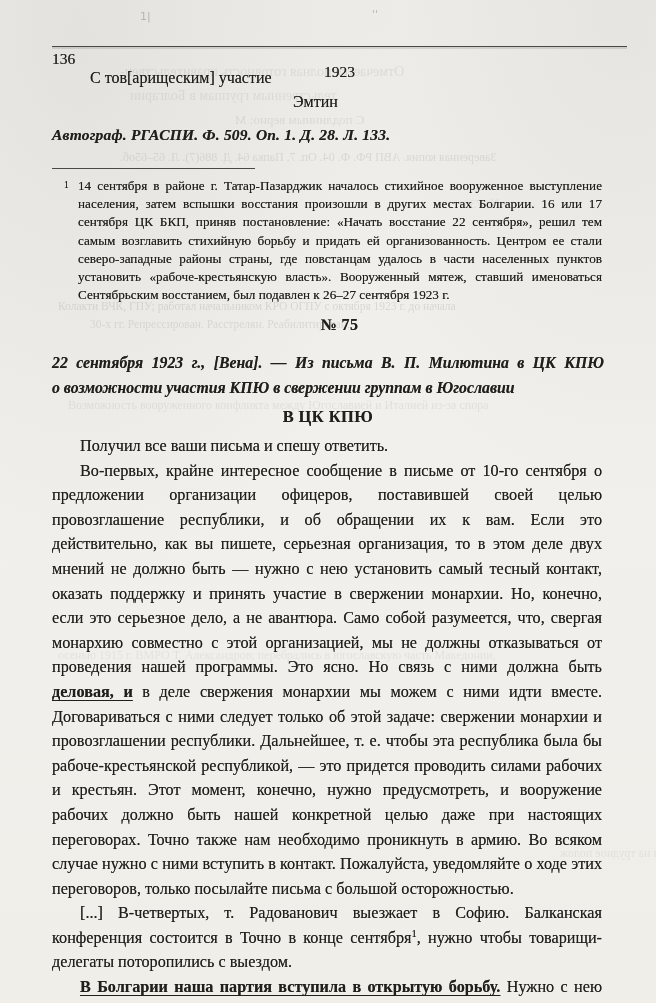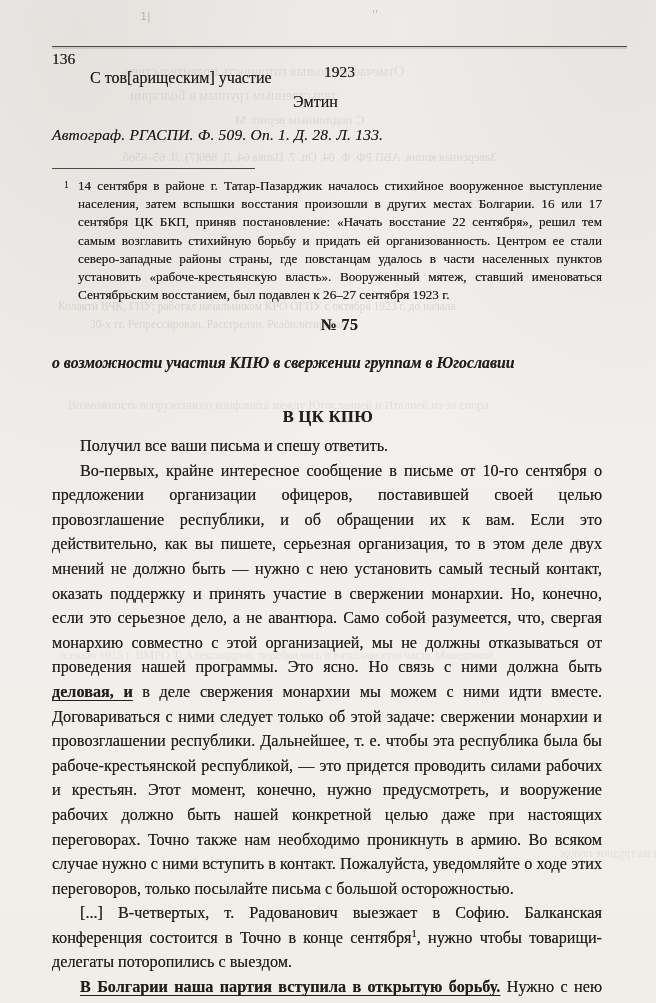--- a/index.html
+++ b/index.html
@@ -19,21 +19,21 @@
   }
   
   .page-header{position:absolute;top:26px;left:52px;right:29px;height:20px;font-size:15.5px;margin-top:24px;}
   .page-num{position:absolute;left:0;top:0;}
   .page-year{position:absolute;left:0;right:0;text-align:center;top:13px;}
   .header-rule{position:absolute;top:46px;left:52px;width:575px;height:0;
     border-top:1.6px solid #4a4944;box-shadow:0 1.5px 0 rgba(90,88,82,0.35);}
   
   .salutation{position:absolute;top:69px;left:90px;font-size:16px;}
   .signature{position:absolute;top:93px;left:293px;font-size:16px;}
-  .source-line{position:absolute;top:126px;left:52px;font-size:15.5px;font-weight:normal;font-style:italic;letter-spacing:0.2px;}
+  .source-line{position:absolute;top:126px;left:52px;font-size:15.5px;font-weight:bold;font-style:italic;letter-spacing:0.2px;}
   
   .footnote-rule{position:absolute;top:168px;left:52px;width:203px;border-top:1.3px solid #4a4944;}
   .footnote{position:absolute;top:177px;left:78px;width:524px;
     font-size:13.2px;line-height:18.2px;text-align:justify;}
   .footnote > sup.fn-marker{position:absolute;left:-14px;top:-1px;font-size:9.5px;}
   
   .doc-number{position:absolute;top:316px;left:52px;width:575px;text-align:center;
     font-size:16px;font-weight:bold;letter-spacing:0.5px;}
   .doc-heading{position:absolute;top:350px;left:52px;width:552px;
     font-size:15.8px;font-weight:bold;font-style:italic;line-height:25px;}
@@ -87,20 +87,21 @@
 
   <div class="footnote-rule"></div>
   <div class="footnote">
     <sup class="fn-marker">1</sup>
     <span>14 сентября в районе г. Татар-Пазарджик началось стихийное вооруженное выступление населения, затем вспышки восстания произошли в других местах Болгарии. 16 или 17 сентября ЦК БКП, приняв постановление: «Начать восстание 22 сентября», решил тем самым возглавить стихийную борьбу и придать ей организованность. Центром ее стали северо-западные районы страны, где повстанцам удалось в части населенных пунктов установить «рабоче-крестьянскую власть». Вооруженный мятеж, ставший именоваться Сентябрьским восстанием, был подавлен к 26–27 сентября 1923 г.</span>
   </div>
 
   <div class="doc-number">№ 75</div>
 
   <div class="doc-heading">
+    <div class="heading-line1">22 сентября 1923 г., [Вена]. — Из письма В. П. Милютина в ЦК КПЮ</div>
     <div class="heading-line2">о возможности участия КПЮ в свержении группам в Югославии</div>
   </div>
 
   <div class="addressee">В ЦК КПЮ</div>
 
   <div class="body-text" id="letter-body">
       <p class="para"><span>Получил все ваши письма и спешу ответить.</span></p>
       <p class="para"><span>Во-первых, крайне интересное сообщение в письме от 10-го сентября о предложении организации офицеров, поставившей своей целью провозглашение республики, и об обращении их к вам. Если это действительно, как вы пишете, серьезная организация, то в этом деле двух мнений не должно быть — нужно с нею установить самый тесный контакт, оказать поддержку и принять участие в свержении монархии. Но, конечно, если это серьезное дело, а не авантюра. Само собой разумеется, что, свергая монархию совместно с этой организацией, мы не должны отказываться от проведения нашей программы. Это ясно. Но связь с ними должна быть </span><span class="ul">деловая, и</span><span> в деле свержения монархии мы можем с ними идти вместе. Договариваться с ними следует только об этой задаче: свержении монархии и провозглашении республики. Дальнейшее, т. е. чтобы эта республика была бы рабоче-крестьянской республикой, — это придется проводить силами рабочих и крестьян. Этот момент, конечно, нужно предусмотреть, и вооружение рабочих должно быть нашей конкретной целью даже при настоящих переговорах. Точно также нам необходимо проникнуть в армию. Во всяком случае нужно с ними вступить в контакт. Пожалуйста, уведомляйте о ходе этих переговоров, только посылайте письма с большой осторожностью.</span></p>
       <p class="para"><span>[...] В-четвертых, т. Радованович выезжает в Софию. Балканская конференция состоится в Точно в конце сентября</span><sup>1</sup><span>, нужно чтобы товарищи-делегаты поторопились с выездом.</span></p>
       <p class="para"><span class="ul">В Болгарии наша партия вступила в открытую борьбу.</span><span> Нужно с нею поддерживать связь и оказать помощь. Это очень важно. Что сделано вами по вопросу об опасности войны между Италией и Югославией?</span></p>

